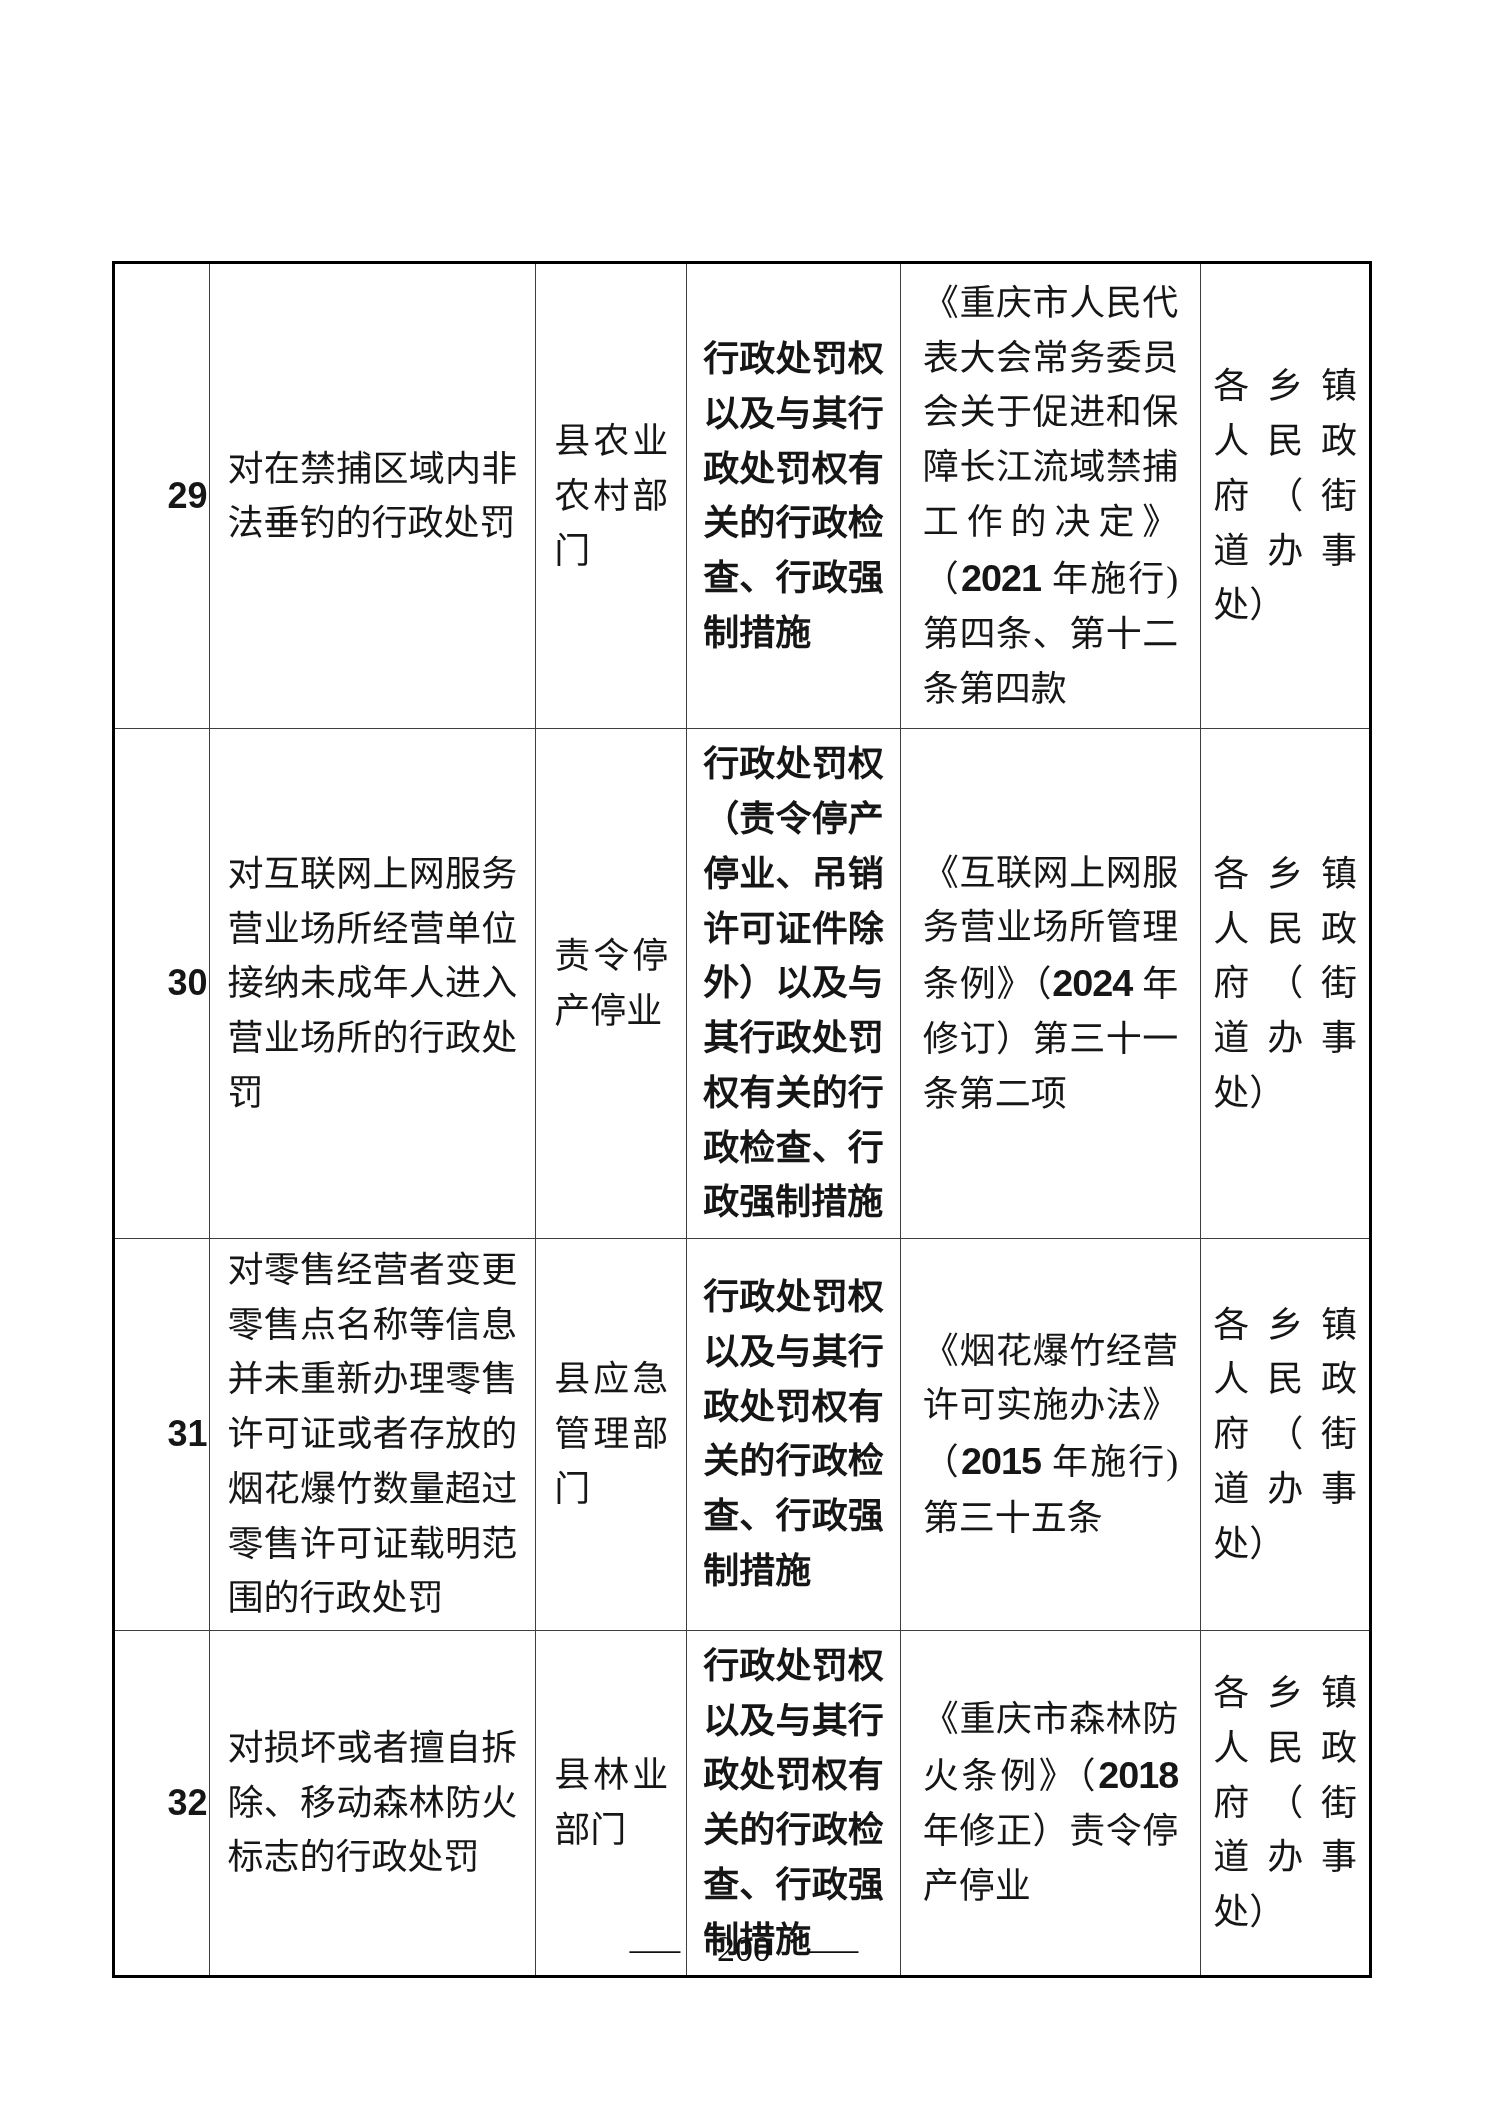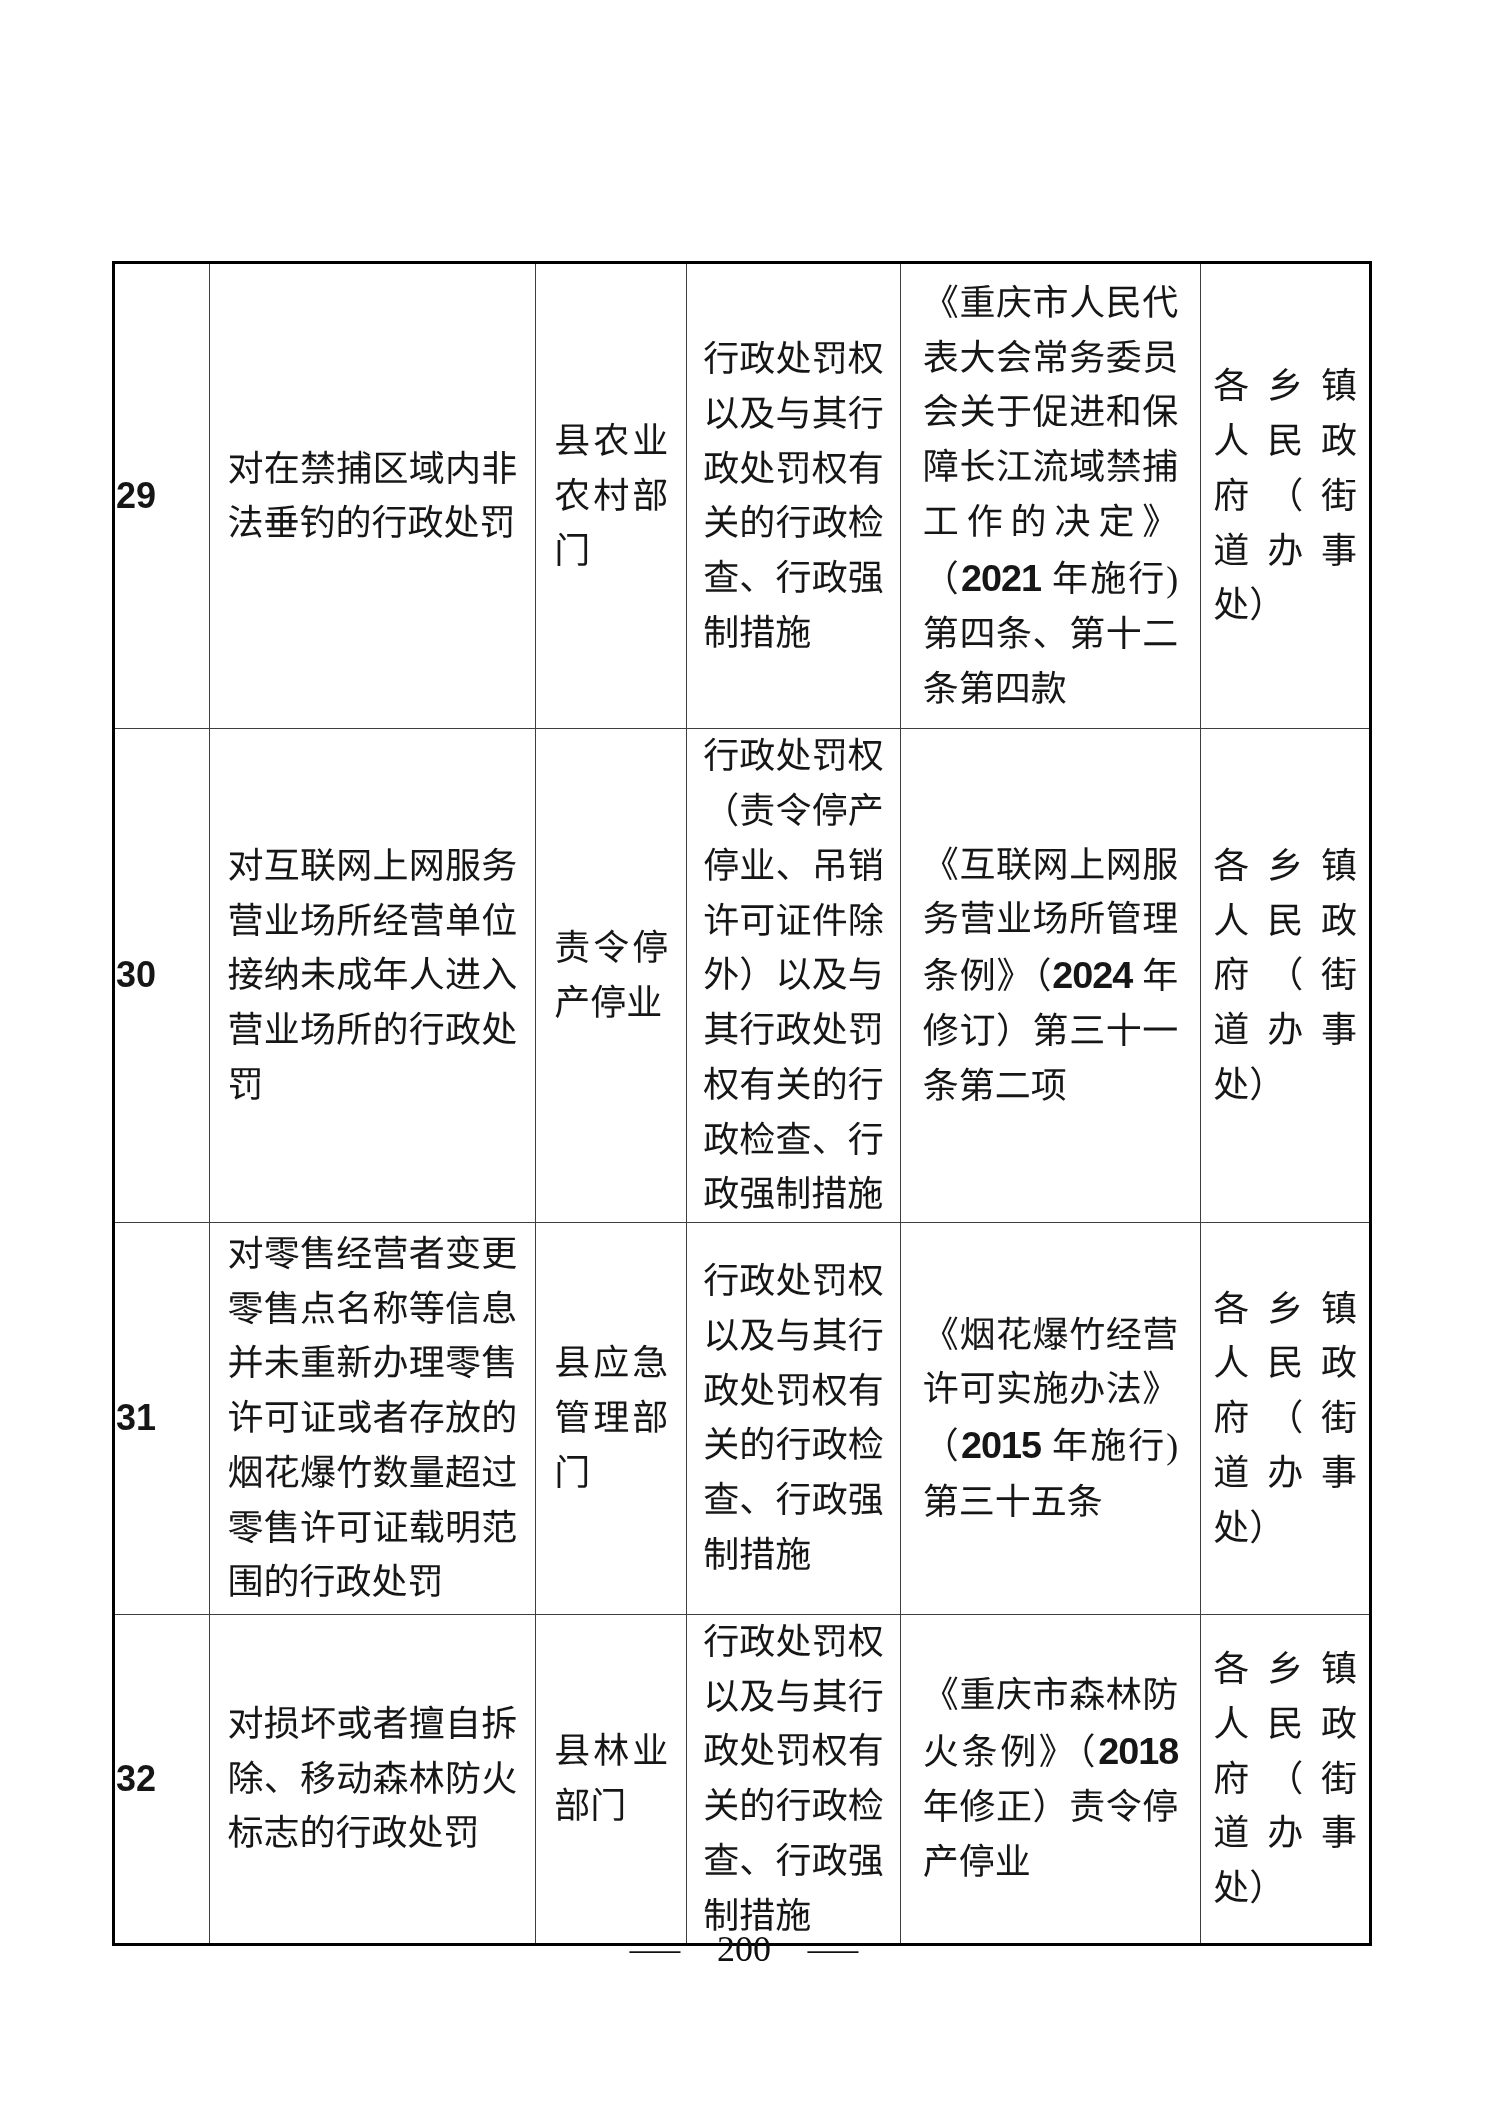--- a/index.html
+++ b/index.html
@@ -44,29 +44,29 @@
   col.w-pow   { width: 17.0%; }
   col.w-legal { width: 23.9%; }
   col.w-impl  { width: 13.5%; }
 
   tr.r0 { height: 415px; }
   tr.r1 { height: 474px; }
   tr.r2 { height: 377px; }
   tr.r3 { height: 325px; }
 
   td.c-no {
-    text-align: left;
+    text-align: right;
     font-family: "Liberation Sans", "DejaVu Sans", sans-serif;
     font-size: 38px;
     font-weight: 600;
     color: #0c0c0c;
   }
   td.c-item  { text-align: justify; padding: 4px 18px; }
   td.c-dept  { text-align: justify; padding: 0 18px; margin-top: 43px; }
-  td.c-pow   { text-align: justify; padding: 0 16px; }
+  td.c-pow   { text-align: justify; padding: 8px 16px; font-weight: bold; }
   td.c-legal { text-align: justify; padding: 12px 22px; }
   td.c-impl  { text-align: justify; padding: 0 12px; }
 
   .year {
     font-family: "Liberation Sans", "DejaVu Sans", sans-serif;
     font-weight: 700;
     font-size: 1.05em;
     letter-spacing: -1px;
   }
 

